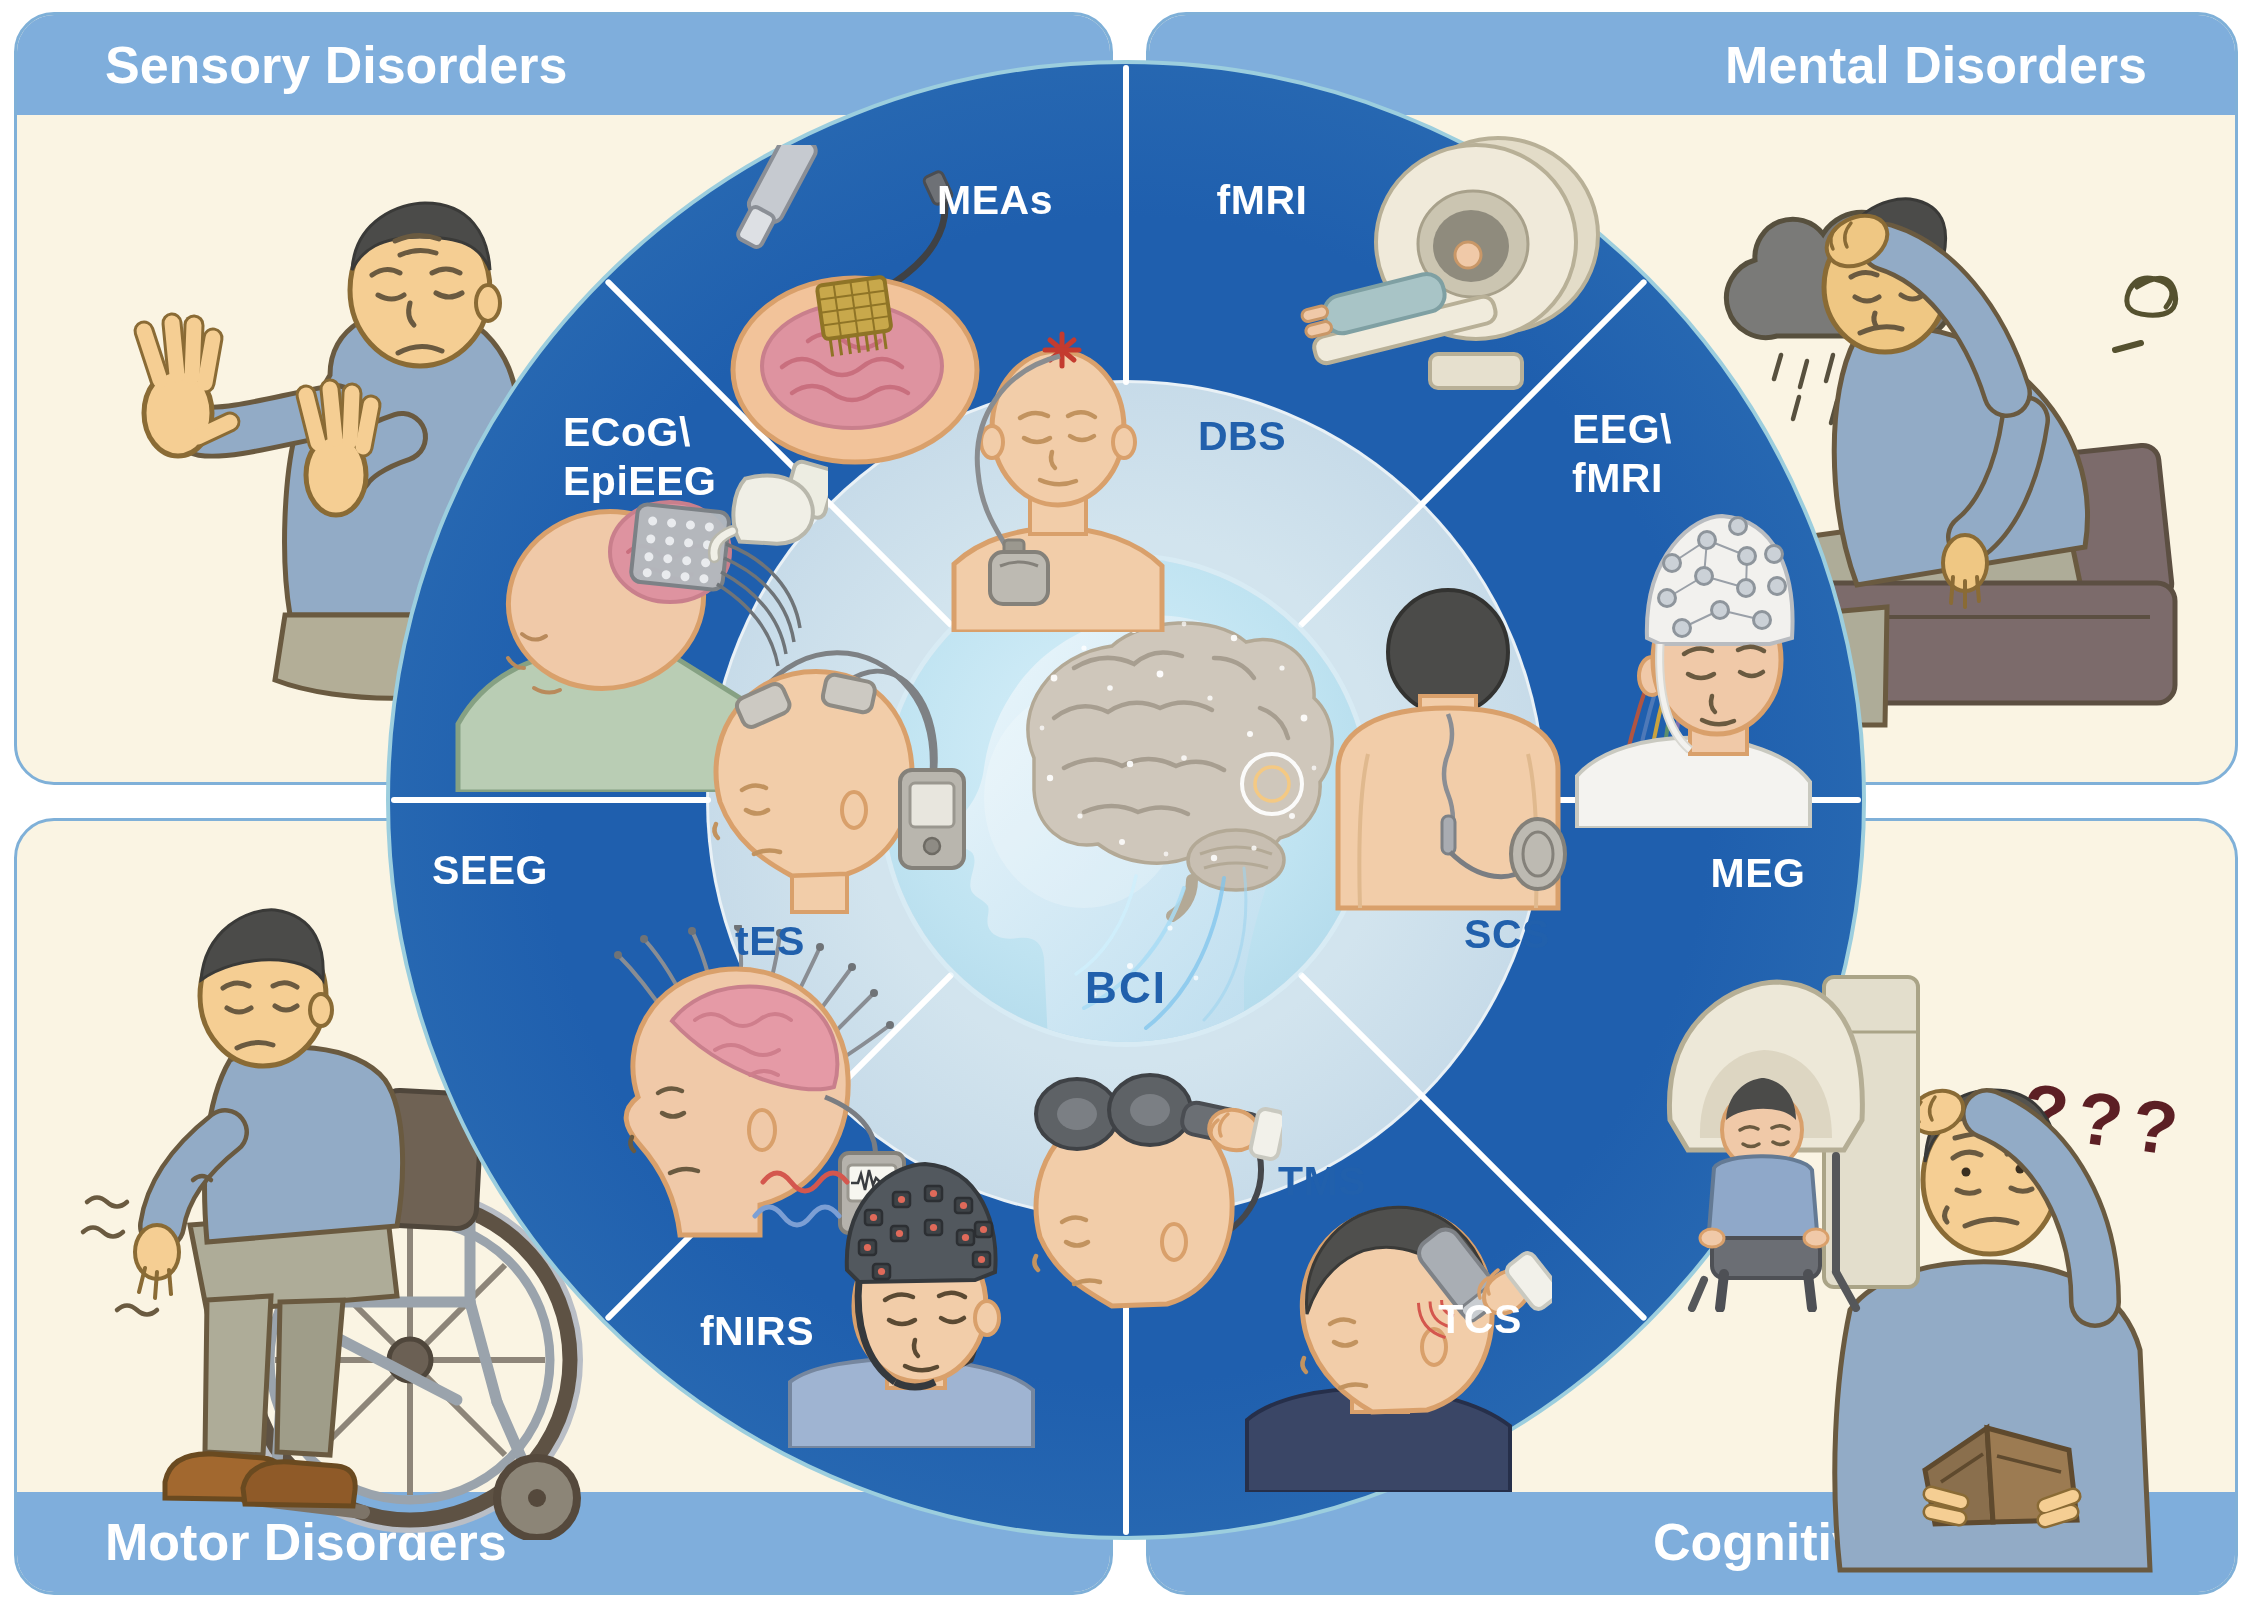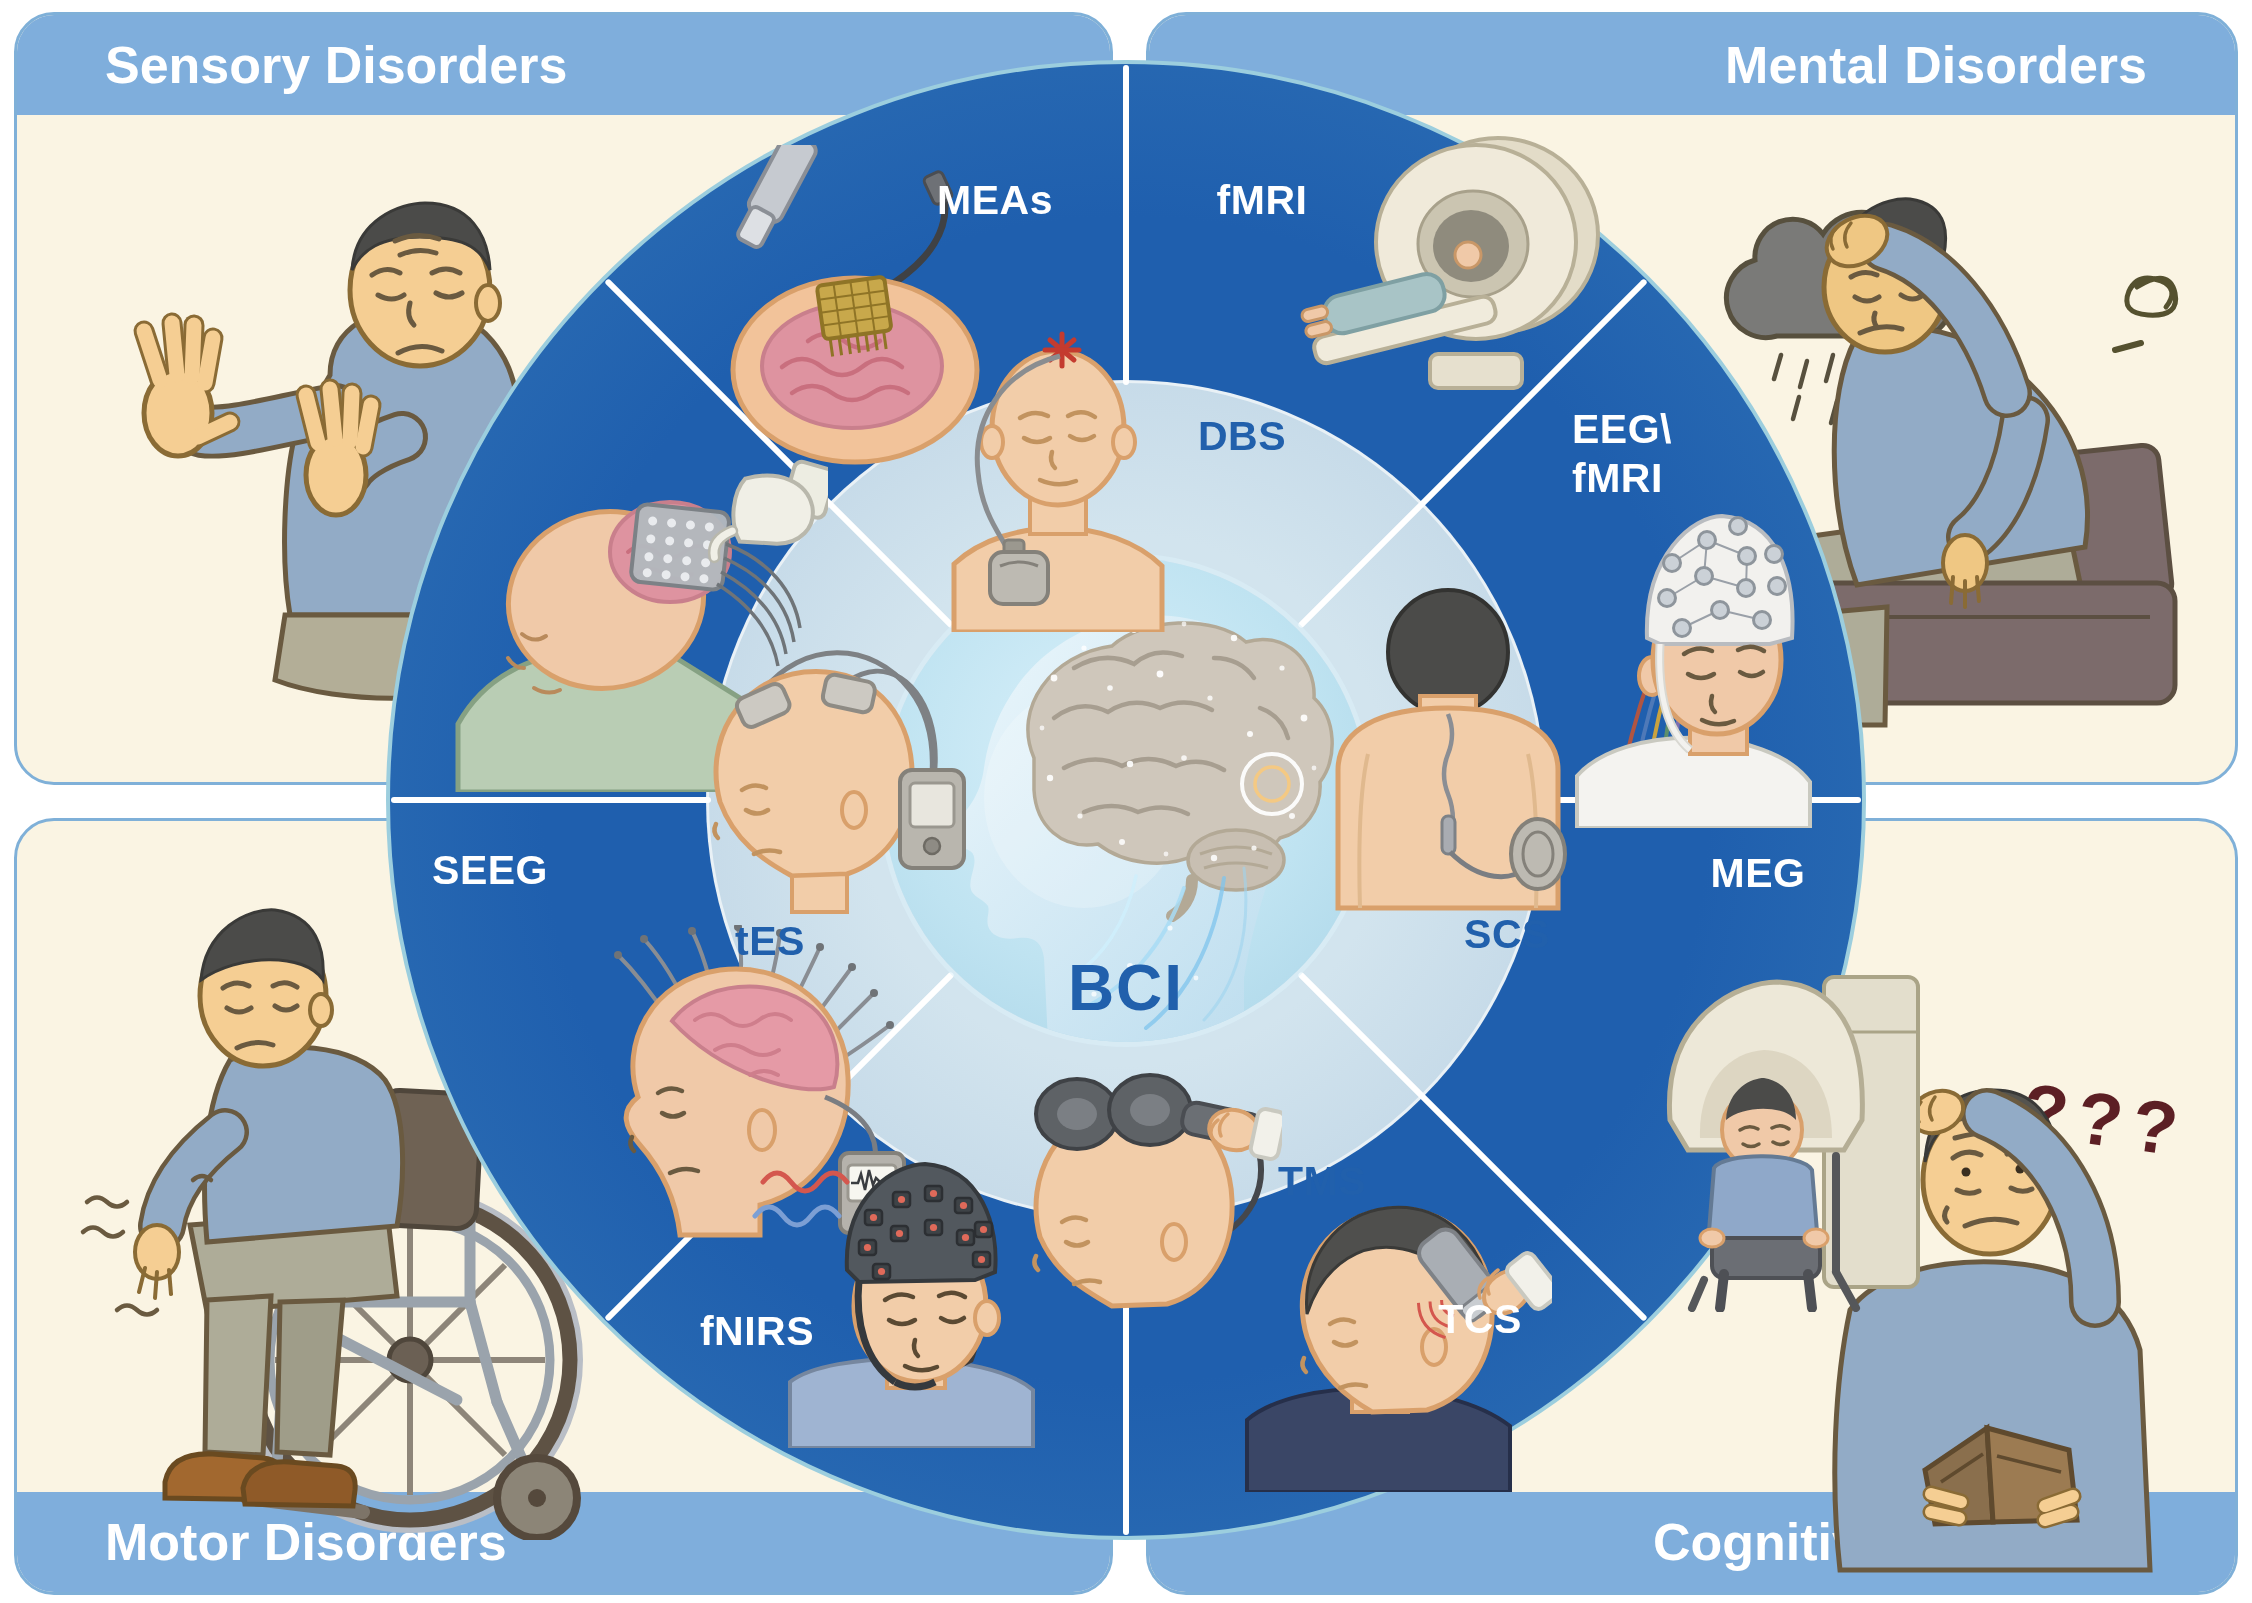--- a/index.html
+++ b/index.html
@@ -34,21 +34,21 @@
   .lines{position:absolute;left:1126px;top:800px;width:0;height:0;z-index:6;}
   .rline{position:absolute;left:-3px;top:-735px;width:6px;background:var(--c-divider);
       transform-origin:3px 735px;border-radius:3px;}
   .rline.short{height:320px;}
   .rline.long{height:490px;}
 
   .lbl{position:absolute;font-weight:bold;color:var(--c-label_light);font-size:41px;
        transform:translate(-50%,-50%);letter-spacing:.5px;z-index:9;white-space:nowrap;}
   .lbl.dark{color:var(--c-label_dark);}
   .lbl.block{transform:none;line-height:1.2;}
-  .lbl.bci{font-size:64px;letter-spacing:2px;}
+  .lbl.bci{font-size:44px;letter-spacing:2px;}
   .qmarks{position:absolute;z-index:2;font-size:74px;font-weight:bold;color:#5c1f24;
        transform:translate(-50%,-50%) rotate(8deg);letter-spacing:10px;}
 </style>
 </head>
 <body>
 
 <div id="stage">
 
   <div class="panel" style="left:14px;top:12px;width:1099px;height:773px;">
     <div class="panel-header ph-top ph-left">
@@ -710,20 +710,24 @@
     <ellipse cx="262" cy="78" rx="25" ry="20" fill="#f2cda9" stroke="#d9a06b" stroke-width="4" transform="rotate(12 262 78)"></ellipse>
     <g stroke="#d9a06b" stroke-width="3.5" fill="none" stroke-linecap="round">
       <path d="M246 68 q-10 8 -6 18"></path>
         <path d="M256 62 q-12 10 -7 22"></path>
     </g>
     <rect x="282" y="58" width="28" height="48" rx="8" fill="#f2f1ea" stroke="#c9c9c0" stroke-width="4" transform="rotate(12 296 82)"></rect>
   </svg>
 
   <div class="lbl" style="left:995px;top:200px;">MEAs</div>
   <div class="lbl" style="left:1262px;top:200px;">fMRI</div>
+  <div class="lbl block" style="left:563px;top:408px;">
+    <div>ECoG\</div>
+    <div>EpiEEG</div>
+  </div>
   <div class="lbl block" style="left:1572px;top:405px;">
     <div>EEG\</div>
     <div>fMRI</div>
   </div>
   <div class="lbl" style="left:490px;top:870px;">SEEG</div>
   <div class="lbl" style="left:1758px;top:873px;">MEG</div>
   <div class="lbl" style="left:757px;top:1331px;">fNIRS</div>
   <div class="lbl" style="left:1480px;top:1319px;">TCS</div>
   <div class="lbl dark" style="left:1242px;top:436px;">DBS</div>
   <div class="lbl dark" style="left:1507px;top:934px;">SCS</div>

